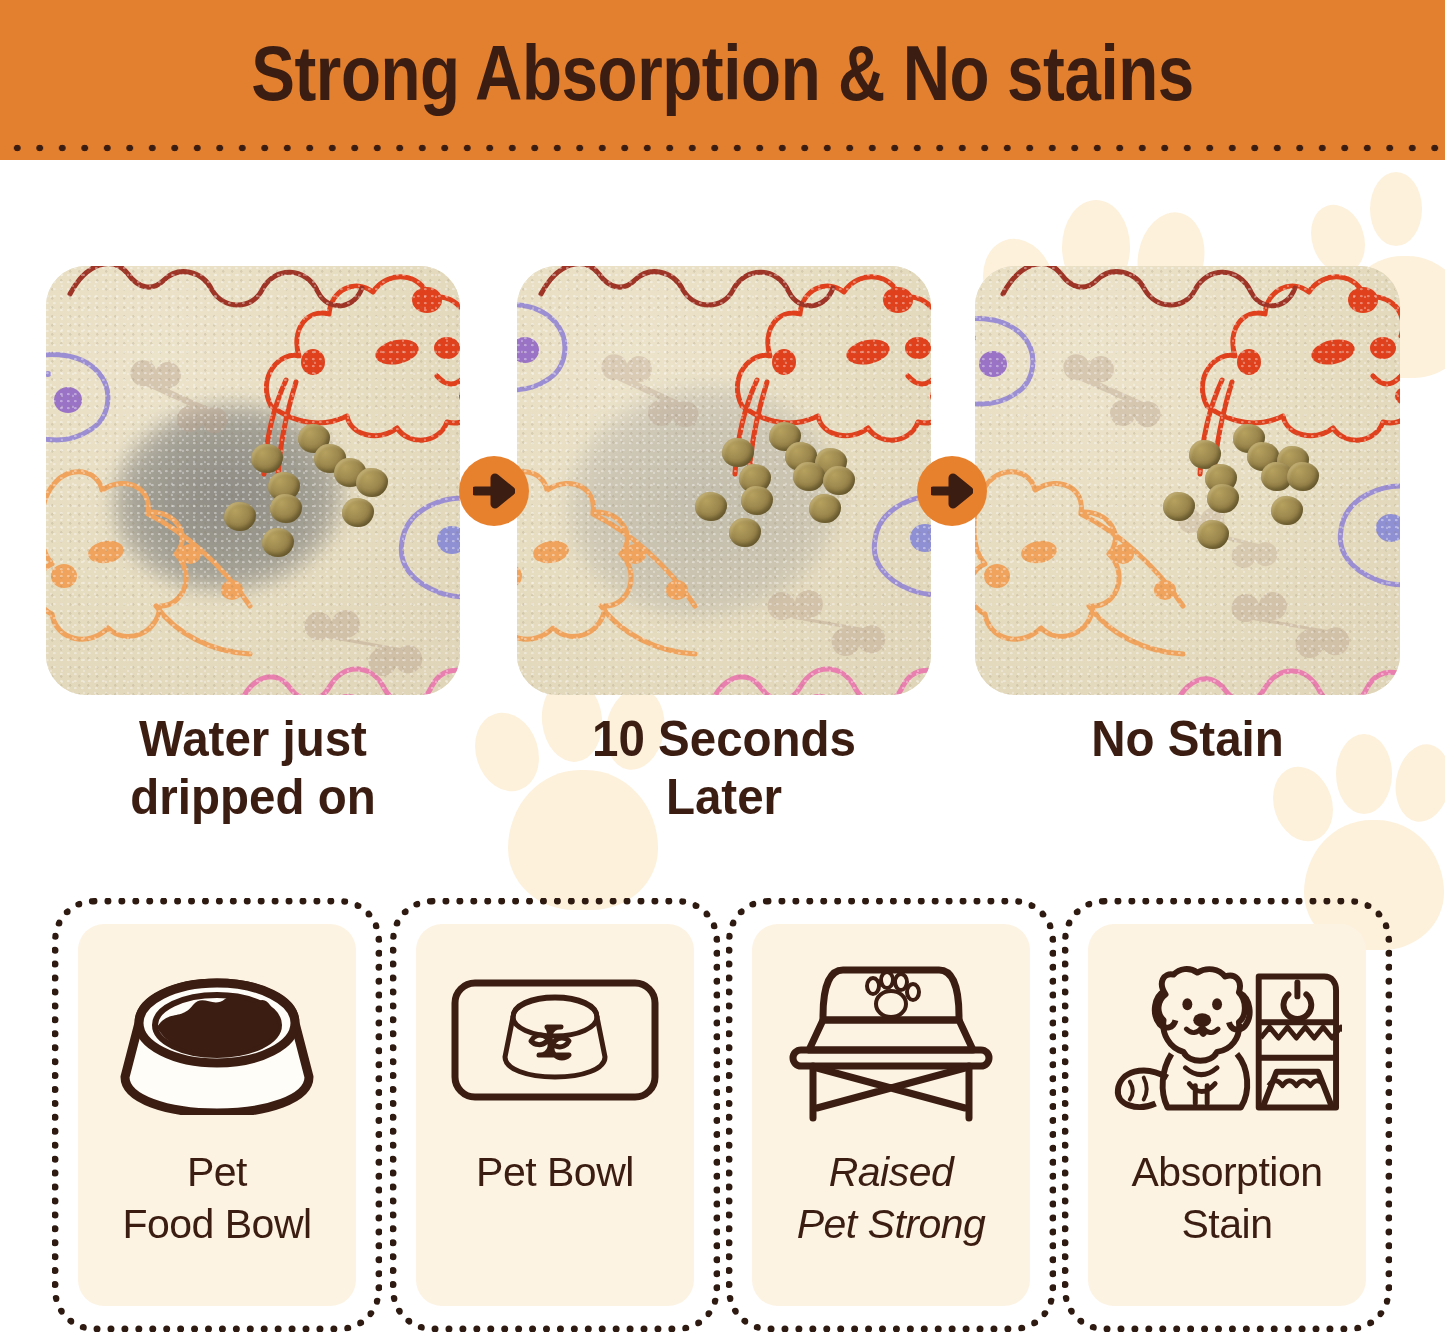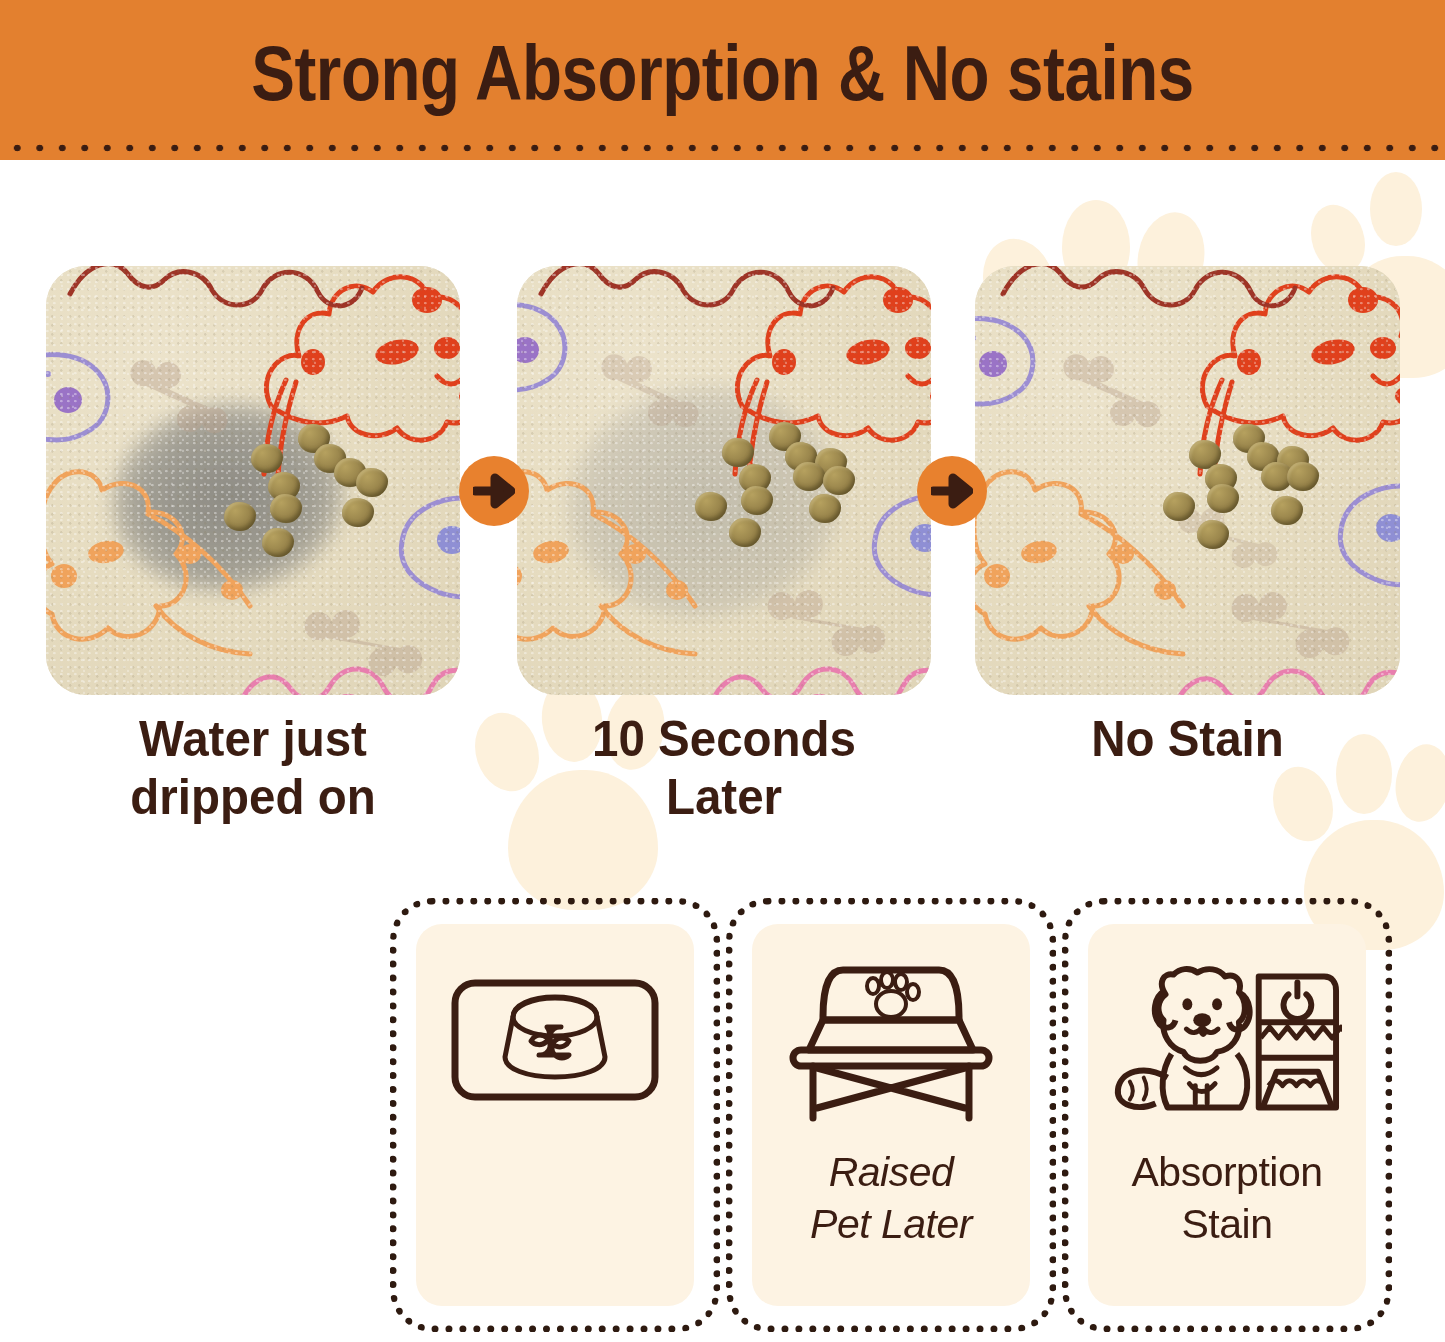--- a/index.html
+++ b/index.html
@@ -596,35 +596,56 @@
 <div class="caption c2">
   <div>10 Seconds</div>
   <div>Later</div>
 </div>
 <div class="caption c3">
   <div>No Stain</div>
 </div>
 
 <div class="cards">
 
+  <div class="card k1">
+    <div class="card-dots"></div>
+    <div class="card-inner">
+      <div class="card-icon">
+        <svg width="216" height="150" viewBox="0 0 216 150">
+          <path d="M30 58 C30 34 66 18 108 18 C150 18 186 34 186 58
+                   L200 112 C200 134 158 148 108 148 C58 148 16 134 16 112 Z" fill="#fffdf8" stroke="#3b1d12" stroke-width="9" stroke-linejoin="round"></path>
+          <ellipse cx="108" cy="58" rx="78" ry="40" fill="#fffdf8" stroke="#3b1d12" stroke-width="9"></ellipse>
+          <ellipse cx="108" cy="60" rx="62" ry="30" fill="#fffdf8" stroke="#3b1d12" stroke-width="6"></ellipse>
+          <path d="M48 62 C60 44 72 56 84 40 C94 28 104 44 116 34
+                   C128 24 138 42 150 36 C160 31 166 48 170 62
+                   C162 80 132 90 108 90 C84 90 56 80 48 62 Z" fill="#3b1d12"></path>
+        </svg>
+      </div>
+      <div class="card-label">
+        <div>Pet</div>
+        <div>Food Bowl</div>
+      </div>
+    </div>
+  </div>
 
   <div class="card k2">
     <div class="card-dots"></div>
     <div class="card-inner">
       <div class="card-icon">
         <svg width="216" height="150" viewBox="0 0 216 150">
           <rect x="8" y="18" width="200" height="114" rx="20" ry="20" fill="none" stroke="#3b1d12" stroke-width="7"></rect>
           <path d="M66 52 C66 40 84 32 108 32 C132 32 150 40 150 52
                    L158 92 C158 104 136 112 108 112 C80 112 58 104 58 92 Z" fill="none" stroke="#3b1d12" stroke-width="5" stroke-linejoin="round"></path>
           <ellipse cx="108" cy="52" rx="42" ry="19" fill="none" stroke="#3b1d12" stroke-width="5"></ellipse>
           <path d="M84 76 a10 10 0 1 1 8 14 l30 0 a10 10 0 1 1 0 -14 a10 10 0 1 1 -8 -14
                    l-14 0 a10 10 0 1 1 -16 14 Z" fill="none" stroke="#3b1d12" stroke-width="5" stroke-linejoin="round"></path>
         </svg>
       </div>
       <div class="card-label">
+        <div>Pet Bowl</div>
       </div>
     </div>
   </div>
 
   <div class="card k3">
     <div class="card-dots"></div>
     <div class="card-inner">
       <div class="card-icon">
         <svg width="216" height="165" viewBox="0 0 216 165">
           <path d="M40 58 C40 26 48 12 60 12 L156 12 C168 12 176 26 176 58 L176 62 L40 62 Z" fill="none" stroke="#3b1d12" stroke-width="7" stroke-linejoin="round"></path>
@@ -636,21 +657,21 @@
             <ellipse cx="108" cy="46" rx="15" ry="13" fill="none" stroke="#3b1d12" stroke-width="4"></ellipse>
             <ellipse cx="90" cy="28" rx="6" ry="8" fill="none" stroke="#3b1d12" stroke-width="4"></ellipse>
             <ellipse cx="104" cy="22" rx="6" ry="8" fill="none" stroke="#3b1d12" stroke-width="4"></ellipse>
             <ellipse cx="118" cy="24" rx="6" ry="8" fill="none" stroke="#3b1d12" stroke-width="4"></ellipse>
             <ellipse cx="130" cy="34" rx="6" ry="8" fill="none" stroke="#3b1d12" stroke-width="4"></ellipse>
           </g>
         </svg>
       </div>
       <div class="card-label">
         <div>Raised</div>
-        <div>Pet Later</div>
+        <div>Pet Strong</div>
       </div>
     </div>
   </div>
 
   <div class="card k4">
     <div class="card-dots"></div>
     <div class="card-inner">
       <div class="card-icon">
         <svg width="232" height="160" viewBox="0 0 232 160">
 

